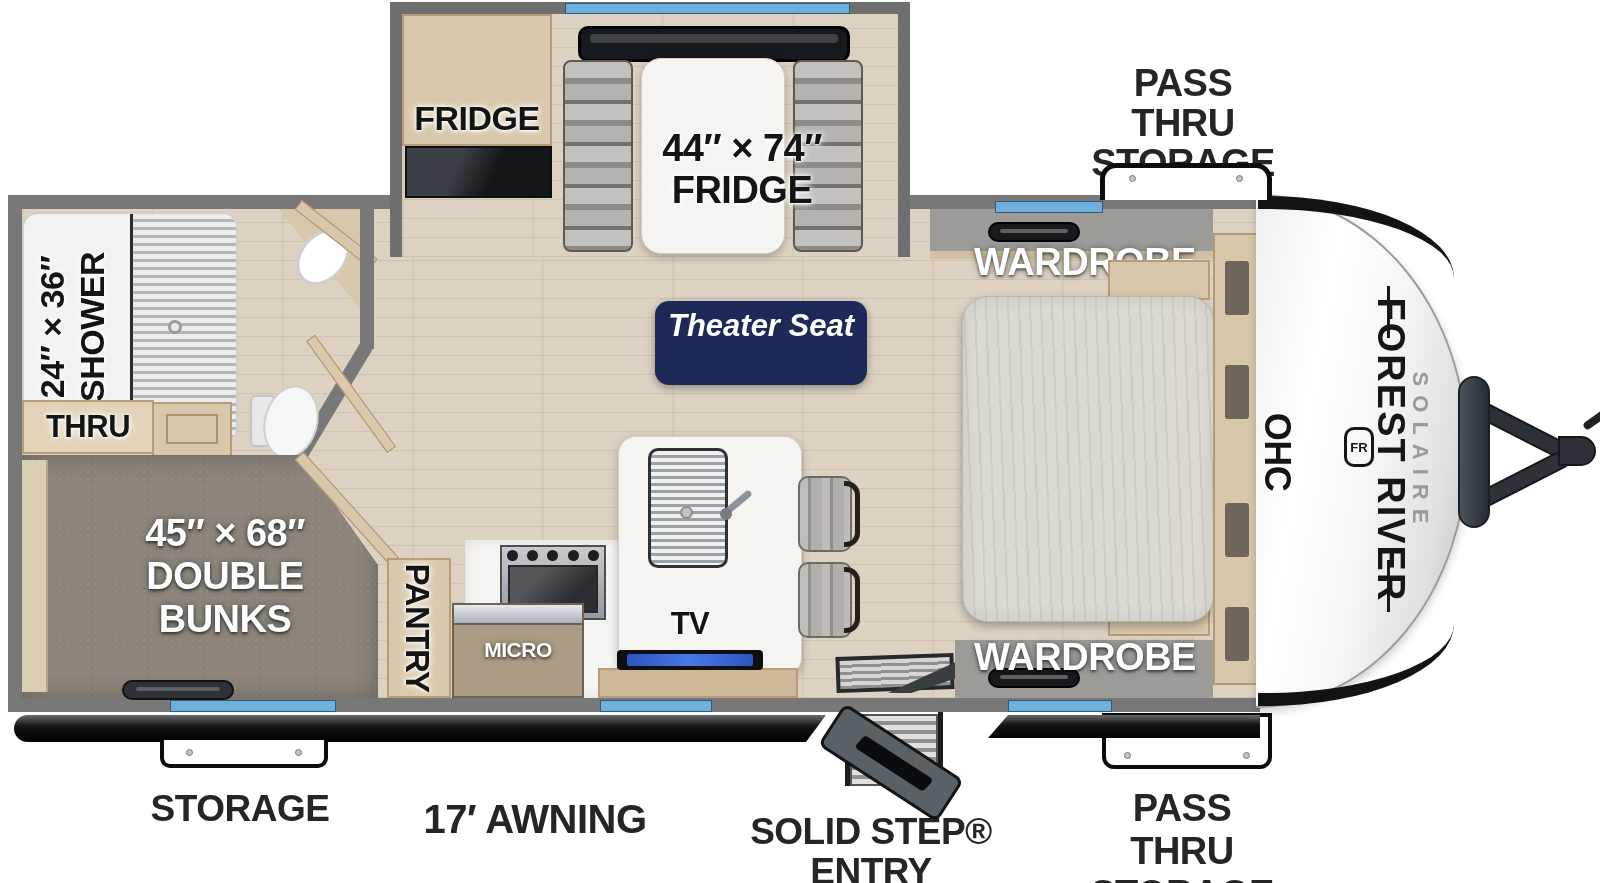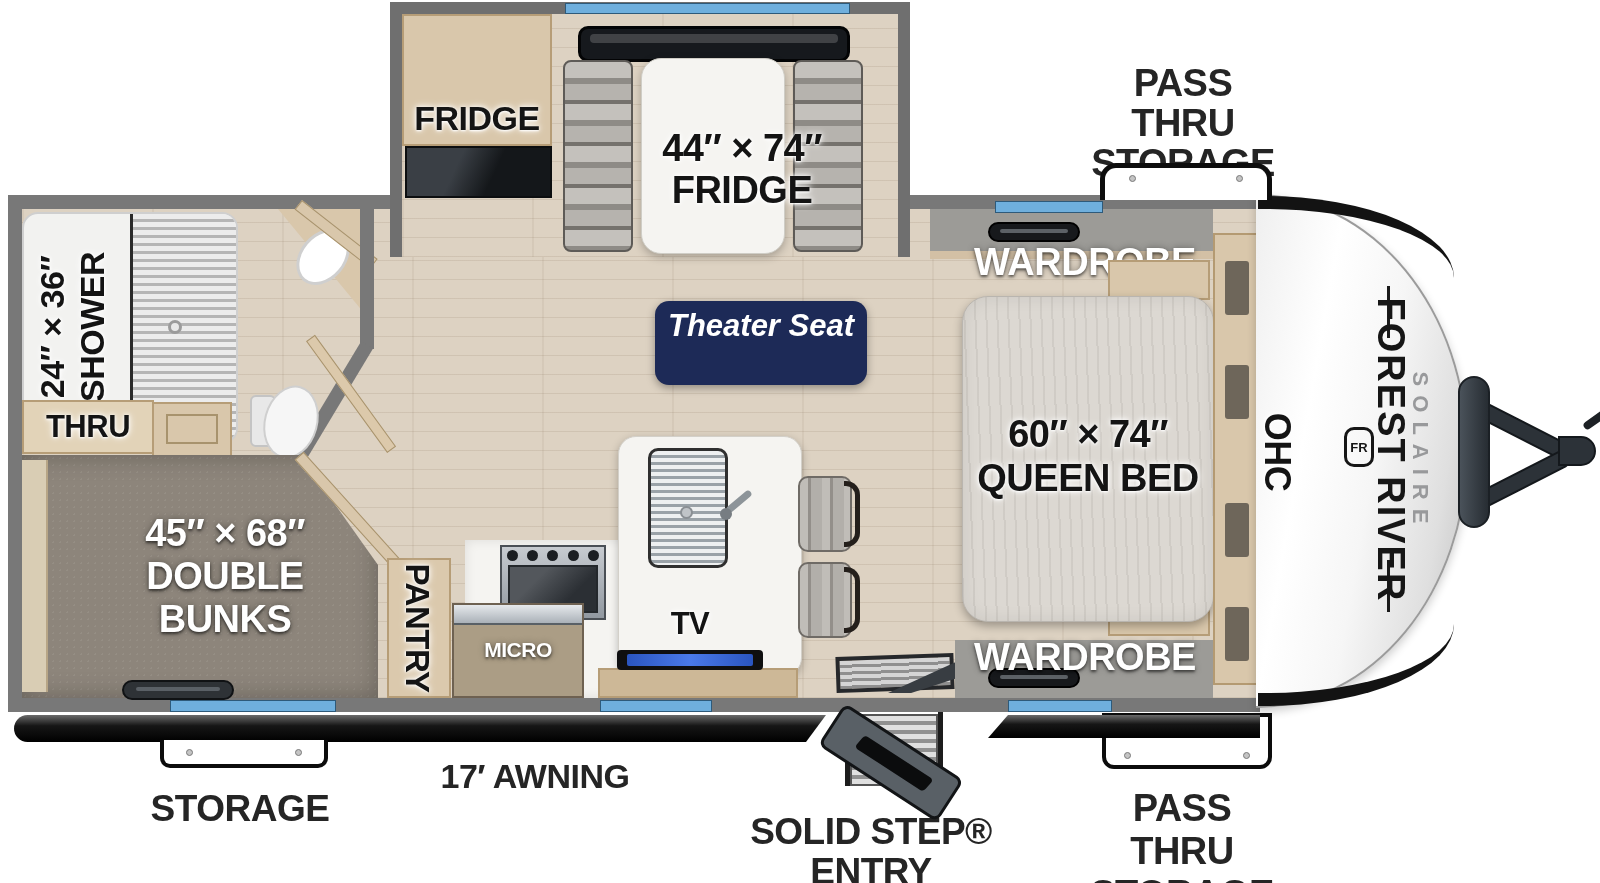--- a/index.html
+++ b/index.html
@@ -146,24 +146,20 @@
   <div class="abs" style="left:955px;top:640px;width:258px;height:58px;background:#9c9b97;"></div>
   <div class="abs" style="left:988px;top:668px;width:92px;height:20px;background:#17191c;border:2px solid #000;border-radius:10px;">
     <div style="margin:5px 10px;height:4px;background:#5c6166;border-radius:2px;"></div>
   </div>
   <div class="abs lblL" style="left:950px;top:637px;width:270px;font-size:38px;"><span>WARDROBE</span></div>
 
   <div class="abs cab" style="left:1108px;top:260px;width:102px;height:40px;"></div>
   <div class="abs cab" style="left:1108px;top:596px;width:102px;height:40px;"></div>
 
   <div class="abs" style="left:962px;top:296px;width:252px;height:326px;background-color:#dcd8d2;background-image:repeating-linear-gradient(88deg,rgba(120,115,108,.12) 0 2px,transparent 2px 11px);border:1px solid #b9b5af;border-radius:26px;box-shadow:0 4px 10px rgba(0,0,0,.3), inset 0 0 18px rgba(0,0,0,.08);"></div>
-  <div class="abs lblD" style="left:962px;top:412px;width:252px;font-size:38px;line-height:44px;">
-    <span style="display:block;">60″ × 74″</span>
-    <span style="display:block;">QUEEN BED</span>
-  </div>
 
   <div class="abs cab" style="left:1213px;top:233px;width:46px;height:452px;border-color:#b49a72;">
     <span class="slot" style="top:26px;"></span>
     <span class="slot" style="top:130px;"></span>
     <span class="slot" style="top:268px;"></span>
     <span class="slot" style="top:372px;"></span>
   </div>
 
   <div class="abs" style="left:1256px;top:194px;width:212px;height:514px;background:linear-gradient(100deg,#efefef,#ffffff 30%,#f6f6f6 55%,#dfdfdf 80%,#c2c2c2 97%);border:2px solid #9b9b9b;border-left:none;border-radius:0 212px 212px 0 / 0 257px 257px 0;box-shadow:0 4px 10px rgba(0,0,0,.2);"></div>
   <div class="abs" style="left:1258px;top:196px;width:196px;height:82px;border-top:13px solid #131313;border-top-right-radius:190px 82px;"></div>
@@ -214,20 +210,20 @@
   <div class="abs" style="left:845px;top:712px;width:5px;height:74px;background:#1c1c1c;z-index:3;"></div>
   <div class="abs" style="left:938px;top:712px;width:5px;height:74px;background:#1c1c1c;z-index:3;"></div>
   <div class="abs" style="left:850px;top:714px;width:88px;height:72px;background:repeating-linear-gradient(180deg,#e0e0e0 0 5px,#909090 5px 9px);border:2px solid #555;z-index:3;"></div>
   <div class="abs" style="left:845px;top:703px;width:142px;height:50px;background:#596066;border:3px solid #121416;border-radius:8px;transform:rotate(33deg);transform-origin:left top;z-index:4;">
     <div style="margin:13px 24px 0 30px;height:16px;background:#0b0c0d;border-radius:4px;transform:skewX(-8deg);"></div>
   </div>
 
   <div class="abs lblE" style="left:138px;top:788px;width:204px;font-size:37px;line-height:41px;">
     <span style="display:block;">STORAGE</span>
   </div>
-  <div class="abs lblE" style="left:415px;top:758px;width:240px;font-size:34px;"><span>17′ AWNING</span></div>
+  <div class="abs lblE" style="left:415px;top:798px;width:240px;font-size:40px;"><span>17′ AWNING</span></div>
   <div class="abs lblE" style="left:690px;top:812px;width:362px;font-size:37px;"><span>SOLID STEP® ENTRY</span></div>
   <div class="abs lblE" style="left:1080px;top:787px;width:204px;font-size:38px;line-height:43px;">
     <span style="display:block;">PASS THRU</span>
     <span style="display:block;">STORAGE</span>
   </div>
 
 </div>
 
 </body></html>

